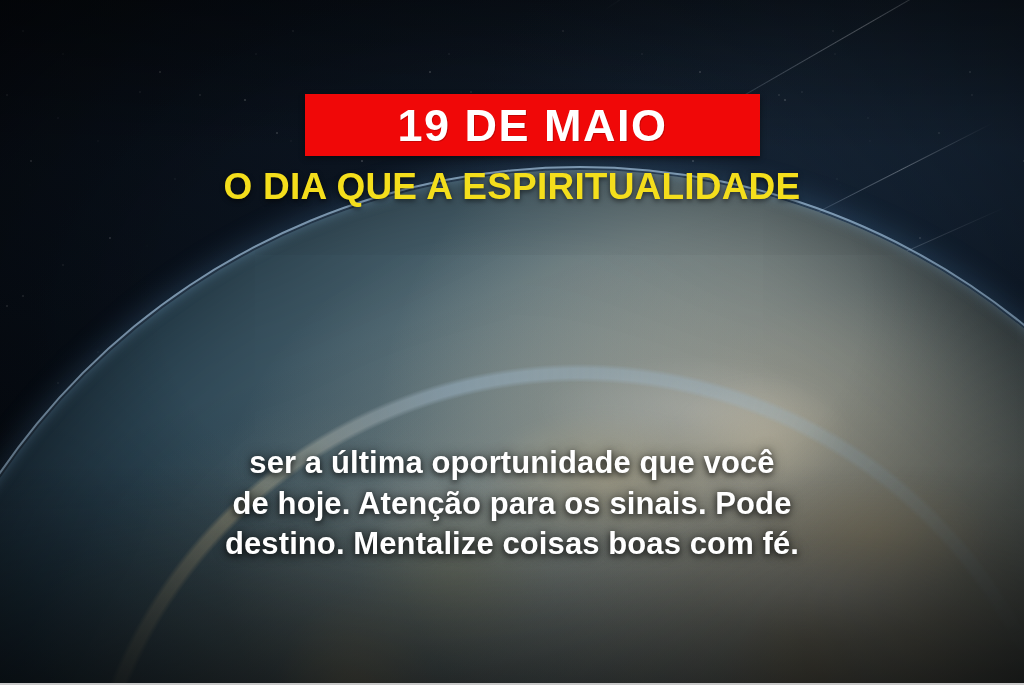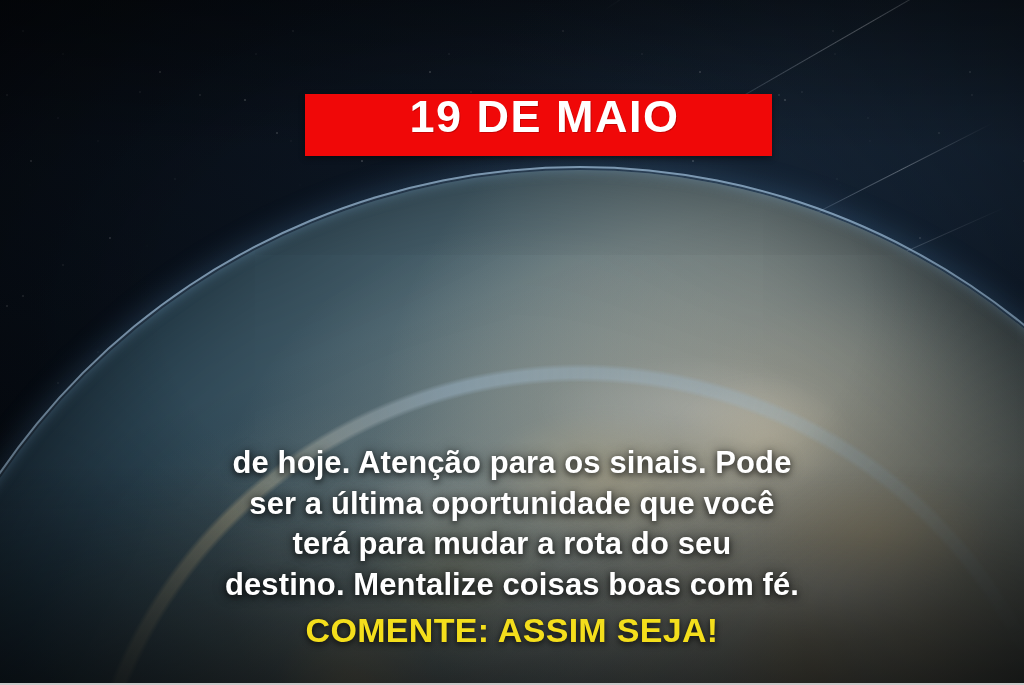--- a/index.html
+++ b/index.html
@@ -186,23 +186,23 @@
   }
 
   .date-banner {
     position: absolute;
     left: 305px;
     top: 94px;
     width: 455px;
     height: 62px;
     background: #F00808;
     display: flex;
+    align-items: center;
     justify-content: center;
     box-shadow: 0 2px 6px rgba(0,0,0,.45);
-    padding-left: 12px;
   }
   .date-banner-text {
     color: #ffffff;
     font-size: 45px;
     font-weight: bold;
     letter-spacing: 1.5px;
     line-height: 1;
     white-space: nowrap;
     text-shadow: 1px 1px 0 rgba(120,0,0,.35);
   }
@@ -286,25 +286,24 @@
 
   <div class="vignette"></div>
 
   <div class="content">
 
     <div class="date-banner">
       <span class="date-banner-text">19 DE MAIO</span>
     </div>
 
     <div class="headline">
+      <span class="headline-line">O DIA QUE A ESPIRITUALIDADE</span>
     </div>
 
     <div class="body-copy">
+      <span class="body-line">ser a última oportunidade que você</span>
       <span class="body-line">de hoje. Atenção para os sinais. Pode</span>
-      <span class="body-line">ser a última oportunidade que você</span>
-      <span class="body-line">terá para mudar a rota do seu</span>
       <span class="body-line">destino. Mentalize coisas boas com fé.</span>
     </div>
 
-    <div class="cta">COMENTE: ASSIM SEJA!</div>
 
   </div>
 </div>
 
 </body></html>

